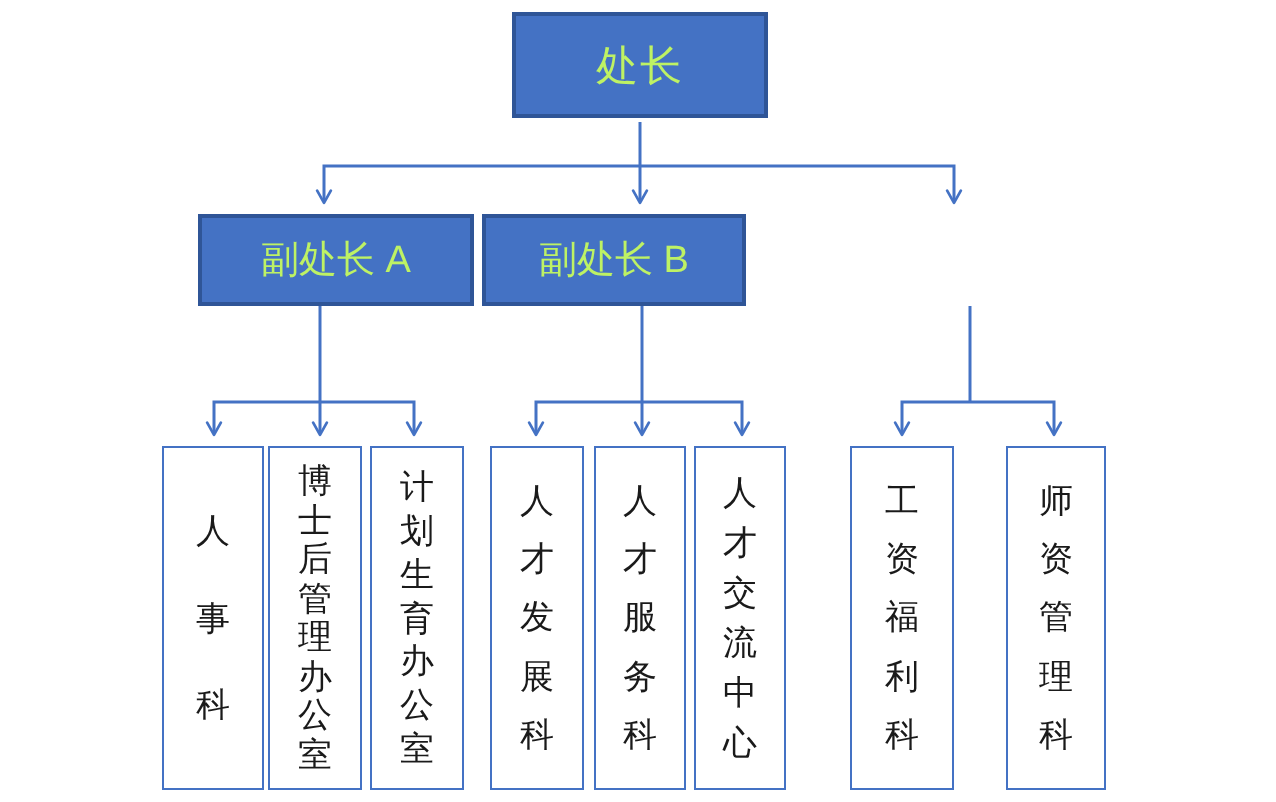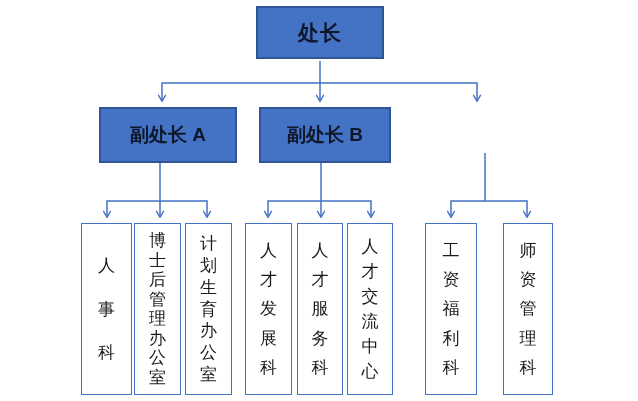--- a/index.html
+++ b/index.html
@@ -27,32 +27,32 @@
     position: absolute;
     box-sizing: border-box;
     display: flex;
     align-items: center;
     justify-content: center;
     text-align: center;
   }
   .branch {
     background: #4472C4;
     border: 2px solid #2F5597;
-    color: #0f172a;
-    font-weight: 700;
+    color: #bef264;
+    font-weight: 400;
   }
   .root-node {
     left: 256px; top: 6px;
     width: 128px; height: 53px;
     font-size: 21px;
     letter-spacing: 1px;
   }
-  .deputy { top: 107px; height: 56px; font-size: 19px; }
+  .deputy { top: 107px; height: 46px; font-size: 19px; }
   .deputy-a { left: 99px;  width: 138px; }
-  .deputy-b { left: 259px; width: 132px; }
+  .deputy-b { left: 241px; width: 132px; }
   .deputy-c { left: 410px; width: 143px; }
   .leaf {
     top: 223px;
     height: 172px;
     background: #ffffff;
     border: 1.6px solid #4472C4;
     color: #1a1a1a;
     font-family: "Liberation Serif", "DejaVu Serif", serif;
     font-size: 17px;
   }

